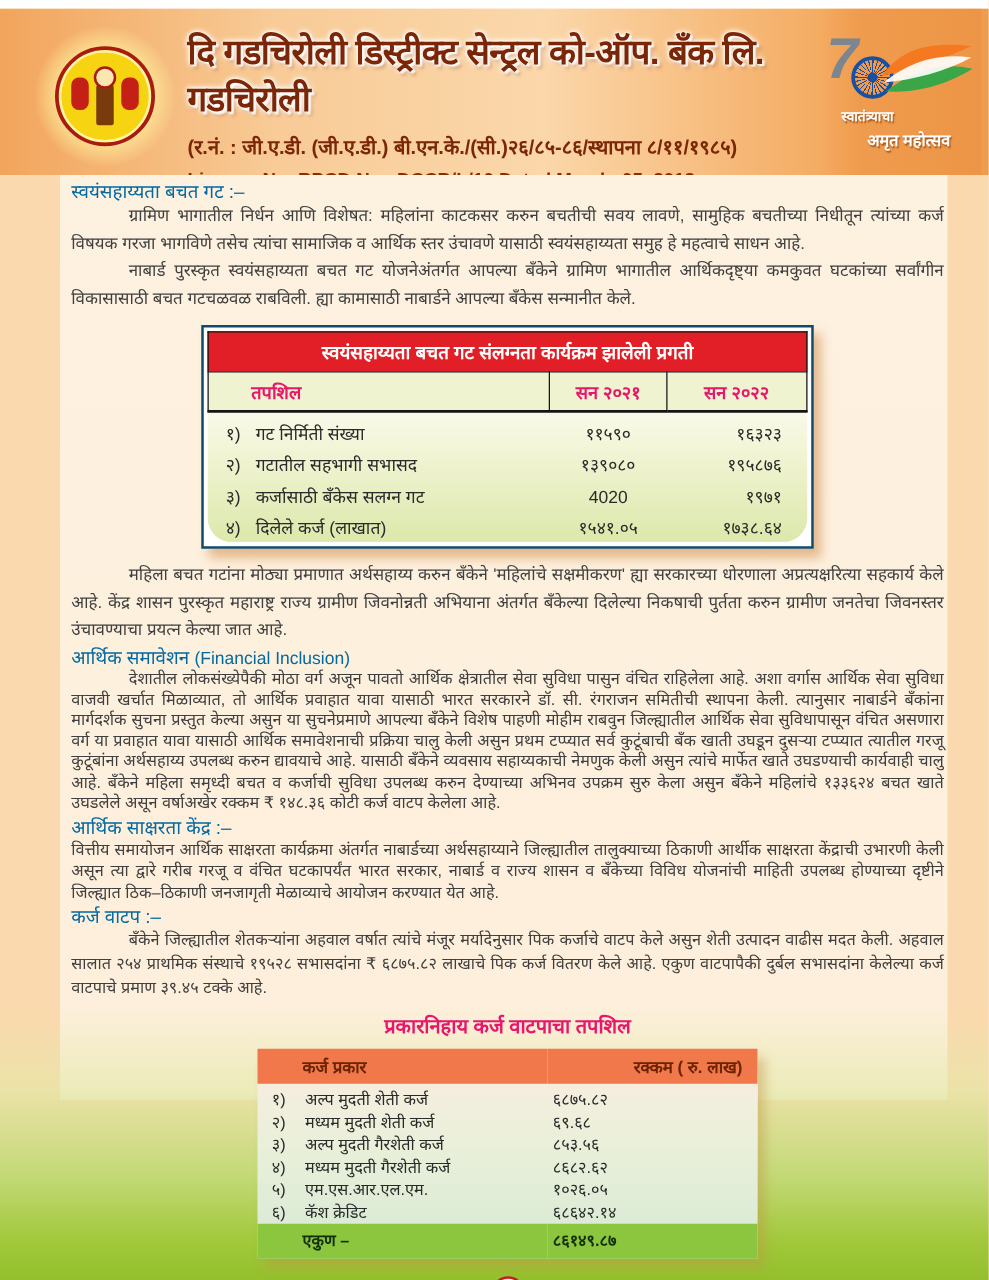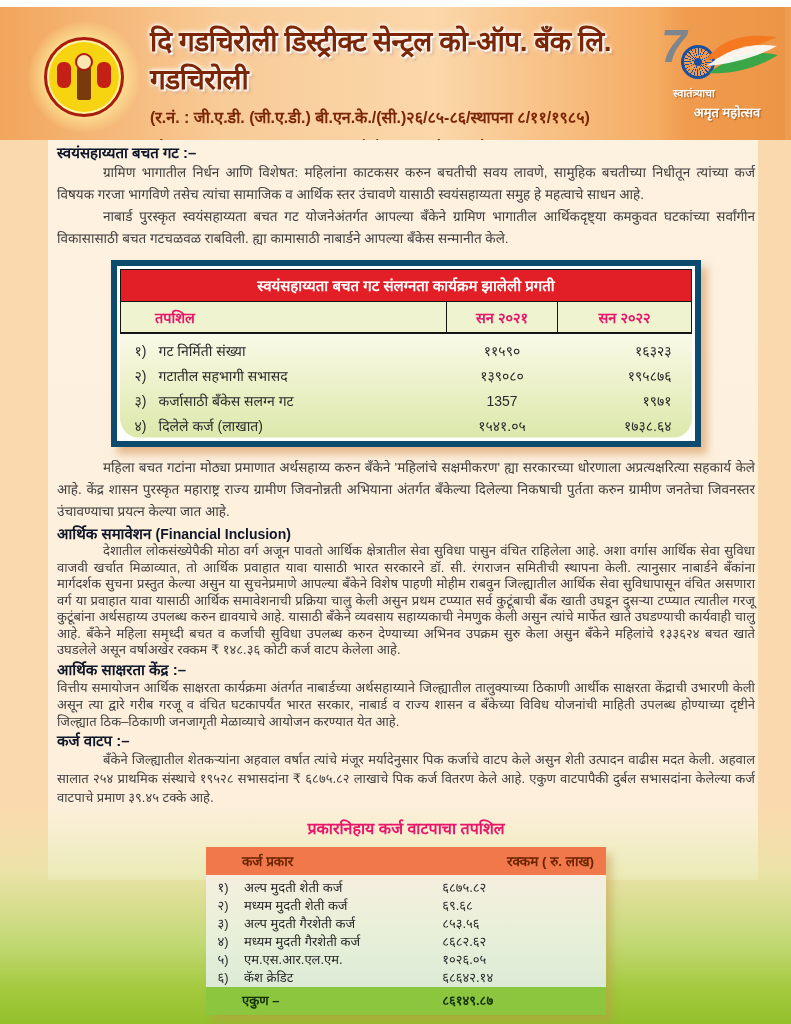--- a/index.html
+++ b/index.html
@@ -51,29 +51,29 @@
     color:#fff; text-shadow:1px 1px 1px rgba(120,50,0,.6); }
 
   
   .inner-panel { position:absolute; left:48px; top:140px; width:710px; height:740px;
     background:linear-gradient(180deg,#fdf1e0 0%,#fdefdb 100%); z-index:0; }
   .green-bottom { position:absolute; left:0; top:806px; width:100%; height:218px; z-index:1;
     background:linear-gradient(180deg,rgba(223,231,162,0) 0%,rgba(225,233,164,.6) 30%,#c3d976 62%,#a2c93c 85%,#94c02c 100%); }
 
   .content { position:absolute; left:57px; top:142px; width:698px; z-index:2; color:#3b3b3b; }
 
-  .h-pink { color:#0f172a; font-weight:bold; font-size:15px; }
+  .h-pink { color:#0369a1; font-weight:normal; font-size:15px; }
   .h-en { font-size:14px; }
   p.body1 { font-size:13.5px; line-height:22px; text-align:justify; text-indent:46px; color:#3f3f3f; }
   p.body2 { font-size:13px; line-height:16.5px; text-align:justify; text-indent:46px; color:#3f3f3f; }
   p.noindent { text-indent:0; }
   p.lh17 { line-height:17px; } p.lh19 { line-height:19px; }
 
   
-  .t1 { width:590px; margin:10px auto 10px; background:#fff; border:6px solid #0c4a6e; padding:3px;
+  .t1 { width:490px; margin:10px auto 10px; background:#fff; border:2px solid #0c4a6e; padding:3px;
         box-shadow:6px 7px 8px rgba(205,130,55,.5); }
   .t1-title { background:#e21f26; color:#fff; text-align:center; font-weight:bold; font-size:15px;
         padding:5px 0 6px; border:1px solid #151515; border-bottom:none; }
   .t1 table { width:100%; border-collapse:collapse;
         background:linear-gradient(180deg,#ffffff 0%,#f2f5d6 45%,#dce8ab 100%);border-radius:20px; }
   .t1 thead th { background:#eff3cf; color:#e8176b; font-size:14.5px; font-weight:bold;
         padding:5px 4px; border:1px solid #151515; border-bottom:2px solid #151515; }
   .t1 thead th:first-child { text-align:left; padding-left:34px; }
   .t1 td { font-size:14px; color:#2a2a2a; padding:3px 6px; }
   .t1 td.lbl { padding-left:14px; } .t1 td.c { text-align:center; }
@@ -165,21 +165,21 @@
             <td class="c">११५९०</td>
             <td class="r">१६३२३</td>
           </tr>
           <tr>
             <td class="lbl"><span class="sr">२)</span><span>गटातील सहभागी सभासद</span></td>
             <td class="c">१३९०८०</td>
             <td class="r">१९५८७६</td>
           </tr>
           <tr>
             <td class="lbl"><span class="sr">३)</span><span>कर्जासाठी बँकेस सलग्न गट</span></td>
-            <td class="c">1357</td>
+            <td class="c">4020</td>
             <td class="r">१९७१</td>
           </tr>
           <tr>
             <td class="lbl"><span class="sr">४)</span><span>दिलेले कर्ज (लाखात)</span></td>
             <td class="c">१५४१.०५</td>
             <td class="r">१७३८.६४</td>
           </tr>
         </tbody>
       </table>
     </div>

